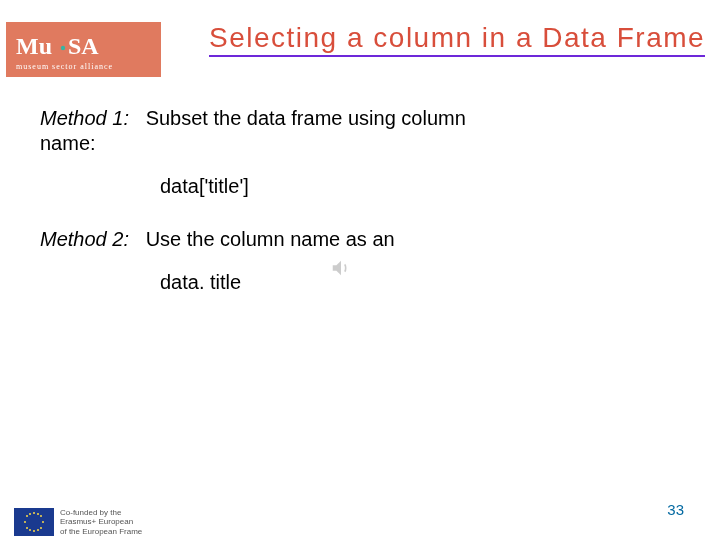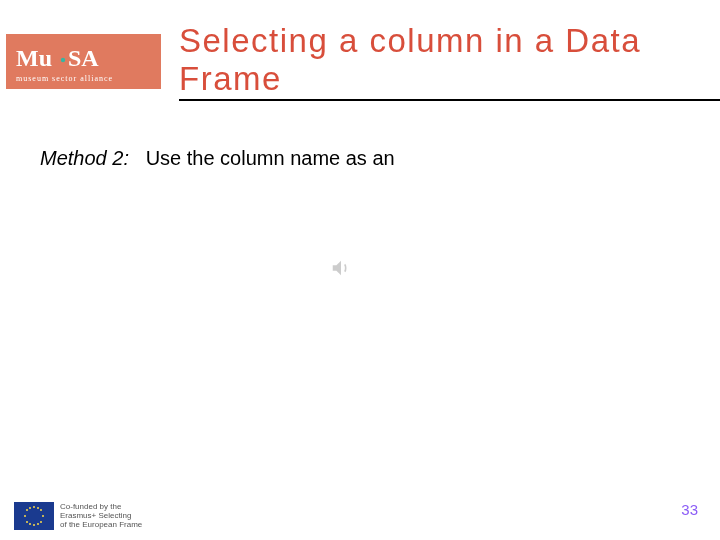--- a/index.html
+++ b/index.html
@@ -6,37 +6,38 @@
   body {
     width: 720px;
     height: 540px;
     background: #ffffff;
     font-family: Verdana, Geneva, sans-serif;
     position: relative;
     overflow: hidden;
   }
   .header {
     display: flex;
-    align-items: center;
+    align-items: flex-start;
     padding: 22px 0 0 0;
+    gap: 40px;
   }
   .logo {
     width: 155px;
     height: 55px;
     margin-left: 6px;
     flex-shrink: 0;
   }
   .title {
     color: #d84e3b;
-    font-size: 33px;
+    font-size: 28px;
     font-weight: 400;
     letter-spacing: 1.5px;
     line-height: 1.15;
-    margin-left: 18px;
-    border-bottom: 2px solid #000000;
+    margin-left: 8px;
+    border-bottom: 2px solid #6d28d9;
     padding-bottom: 1px;
     display: inline-block;
   }
   .content {
     padding: 28px 40px 0 40px;
     color: #000;
     font-size: 20px;
     line-height: 1.35;
   }
   .method-block {
@@ -55,62 +56,70 @@
   }
   .speaker-icon {
     position: absolute;
     left: 330px;
     top: 257px;
     color: #bcbcbc;
     opacity: 0.75;
   }
   .footer {
     position: absolute;
-    bottom: 10px;
+    bottom: 4px;
     left: 14px;
     display: flex;
+    align-items: center;
     gap: 6px;
   }
   .eu-flag {
     width: 40px;
     height: 28px;
   }
   .eu-text {
     font-size: 8px;
     color: #555;
     line-height: 1.15;
   }
   .page-num {
     position: absolute;
-    right: 22px;
+    right: 36px;
     bottom: 22px;
-    color: #8b5cf6;
+    color: #0369a1;
     font-size: 15px;
   }
 </style>
 </head>
 <body>
 
 <div class="header">
   <svg class="logo" viewBox="0 0 155 55">
     <rect x="0" y="0" width="155" height="55" fill="#e07a5f"></rect>
     <text x="10" y="32" fill="#fff" font-family="Verdana" font-size="24" font-weight="bold">Mu</text>
     <circle cx="57" cy="26" r="2.2" fill="#36b5a3"></circle>
     <text x="62" y="32" fill="#fff" font-family="Verdana" font-size="24" font-weight="bold">SA</text>
     <text x="10" y="47" fill="#fff" font-family="Verdana" font-size="8" letter-spacing="1">museum sector alliance</text>
   </svg>
   <h1 class="title">Selecting a column in a Data Frame</h1>
 </div>
 
 <div class="content">
 
+  <div class="method-block">
+    <span class="method-label">Method 1:</span>&nbsp;&nbsp;
+    <span>Subset the data frame using column</span>
+    <span class="method-indent">name:</span>
+    <div class="code-line">data['title']</div>
+  </div>
 
   <div class="method-block" style="margin-top:16px;">
     <span class="method-label">Method 2:</span>&nbsp;&nbsp;
     <span>Use the column name as an</span>
+    <div class="code-line">data. title</div>
   </div>
 
 </div>
 
 <svg class="speaker-icon" width="22" height="22" viewBox="0 0 24 24">
   <path fill="currentColor" d="M3 9v6h4l5 5V4L7 9H3z"></path>
   <path fill="none" stroke="currentColor" stroke-width="1.8" d="M16 8c1.5 1.5 1.5 6.5 0 8"></path>
 </svg>
 
 <div class="footer">
@@ -126,18 +135,18 @@
       <circle cx="13" cy="20" r="1"></circle>
         <circle cx="27" cy="20" r="1"></circle>
       <circle cx="16" cy="6" r="1"></circle>
         <circle cx="24" cy="6" r="1"></circle>
       <circle cx="16" cy="22" r="1"></circle>
         <circle cx="24" cy="22" r="1"></circle>
     </g>
   </svg>
   <div class="eu-text">
     <div>Co-funded by the</div>
-    <div>Erasmus+ Selecting</div>
+    <div>Erasmus+ European</div>
     <div>of the European Frame</div>
   </div>
 </div>
 
 <div class="page-num">33</div>
 
 </body></html>

